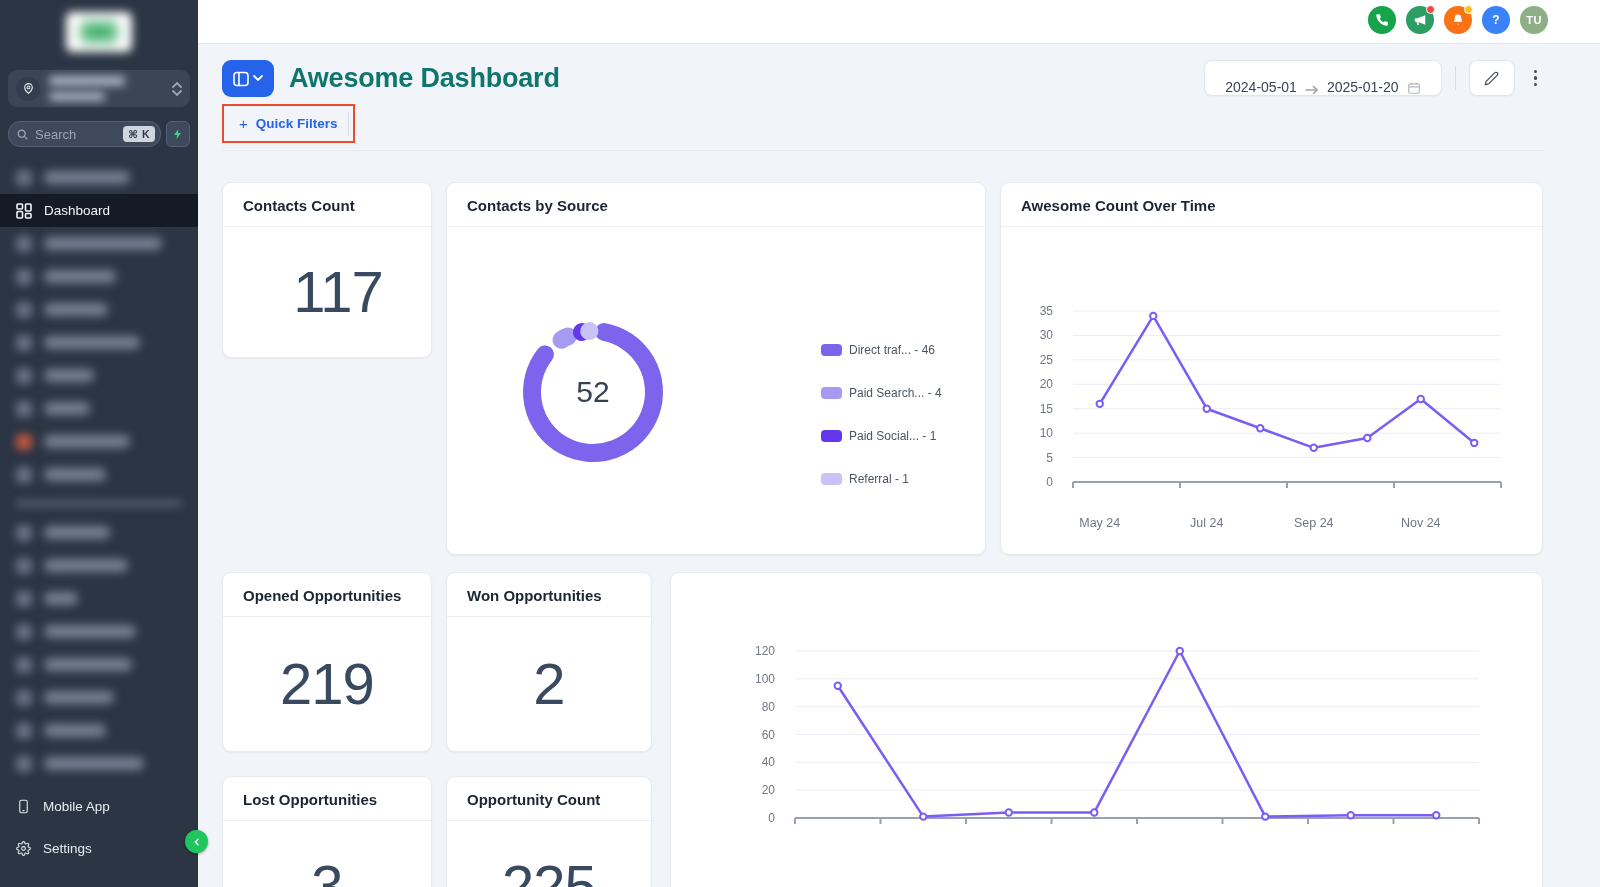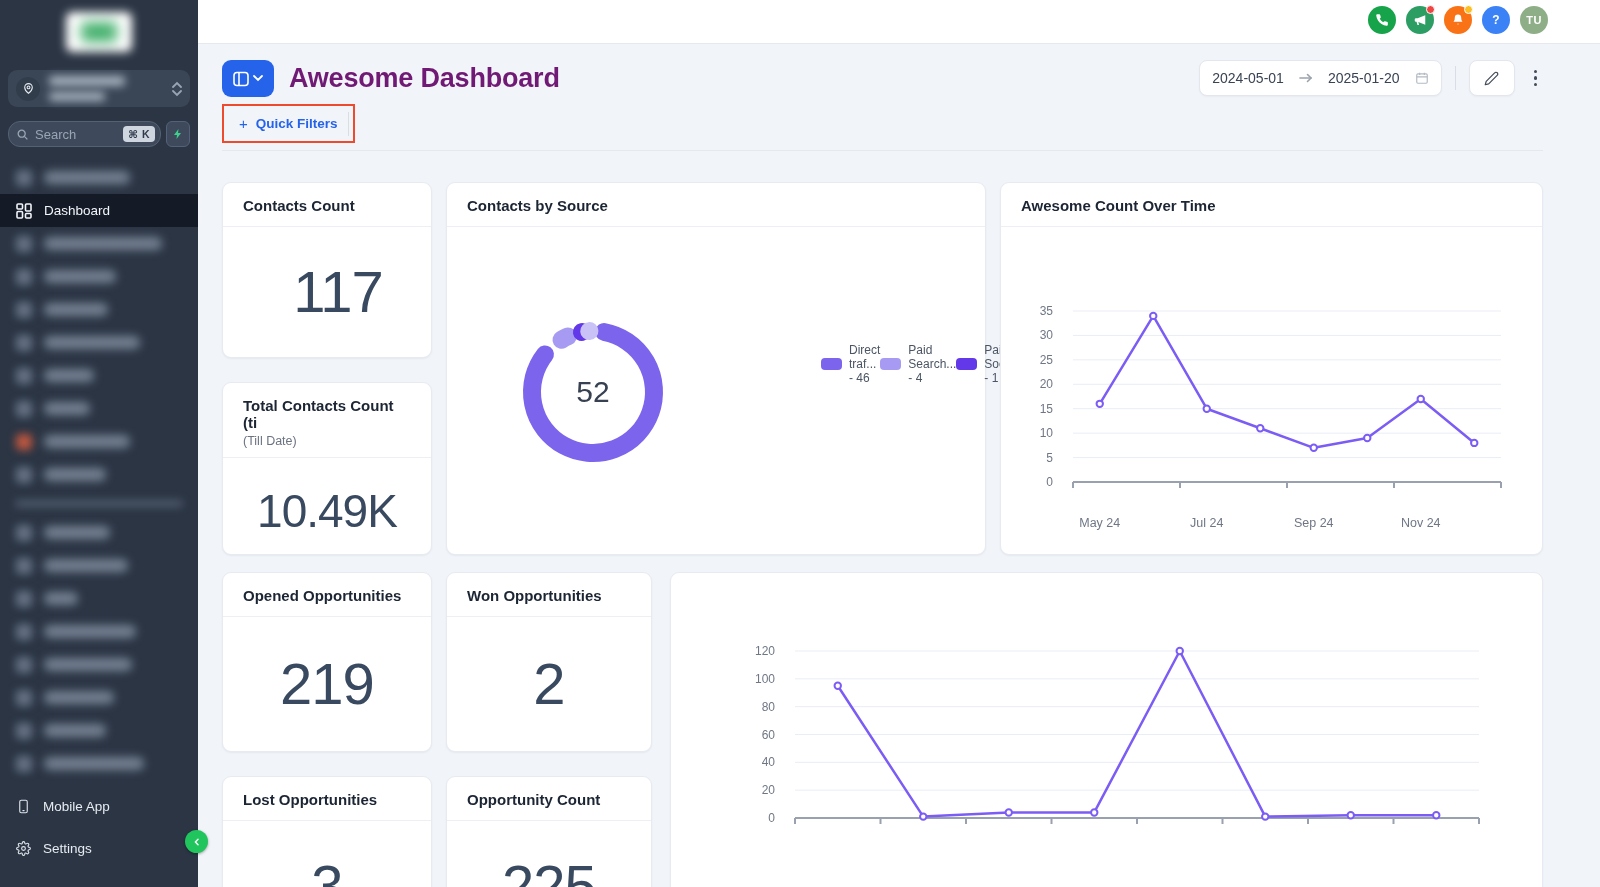--- a/index.html
+++ b/index.html
@@ -40,42 +40,42 @@
   .topbar { position:relative; height:44px; background:#fff; border-bottom:1px solid #e6e8ee; }
   .topbar-icons { position:absolute; right:52px; top:6px; display:flex; align-items:center; gap:10px; }
   .circ { position:relative; width:28px; height:28px; border-radius:50%; display:flex; align-items:center; justify-content:center; cursor:pointer; border:none; }
   .badge { position:absolute; width:9px; height:9px; border-radius:50%; top:-1px; right:-1px; border:1.5px solid #fff; }
   .circ .txt { color:#fff; font-size:12px; font-weight:700; }
   .avatar-txt { color:#fff; font-size:11px; font-weight:600; letter-spacing:.3px; }
 
   .content { position:relative; height:843px; overflow:hidden; }
   .title-row { position:absolute; left:24px; top:16px; display:flex; align-items:center; }
   .dash-select { width:52px; height:37px; background:#2563eb; border:none; border-radius:9px; display:flex; align-items:center; justify-content:center; gap:4px; cursor:pointer; }
-  .page-title { margin-left:15px; font-size:27px; font-weight:700; color:#701a75; letter-spacing:-.2px; }
+  .page-title { margin-left:15px; font-size:27px; font-weight:700; color:#0f766e; letter-spacing:-.2px; }
   .header-right { position:absolute; right:57px; top:16px; display:flex; align-items:center; gap:13px; }
-  .date-box { display:flex; align-items:center; gap:15px; height:36px; border:1px solid #e3e6ec; background:#fff; border-radius:8px; padding:0 12px; box-shadow:0 1px 2px rgba(16,24,40,.04); cursor:pointer; }
+  .date-box { display:flex; align-items:flex-end; gap:8px; height:36px; border:1px solid #e3e6ec; background:#fff; border-radius:8px; padding:0 20px; box-shadow:0 1px 2px rgba(16,24,40,.04); cursor:pointer; }
   .date-txt { font-size:14px; color:#394353; font-weight:500; }
   .vdiv { width:1px; height:24px; background:#d9dde4; }
   .icon-btn { width:46px; height:36px; background:#fff; border:1px solid #e3e6ec; border-radius:8px; display:flex; align-items:center; justify-content:center; cursor:pointer; box-shadow:0 1px 2px rgba(16,24,40,.04); }
   .kebab { display:flex; flex-direction:column; gap:3px; padding:4px 6px; cursor:pointer; background:none; border:none; }
   .kebab span { width:3.5px; height:3.5px; border-radius:50%; background:#434c5a; }
 
   .qf-annotation { position:absolute; left:24px; top:60px; border:2px solid #ee4b2e; padding:0; }
   .qf-btn { display:flex; align-items:center; gap:8px; background:none; border:none; padding:9px 15px; cursor:pointer; }
   .qf-btn .plus { color:#2563eb; font-size:15px; font-weight:500; }
   .qf-btn .lbl { color:#2563eb; font-size:13.5px; font-weight:600; }
   .qf-divider { position:absolute; left:150px; top:68px; width:1px; height:24px; background:#d9dde4; }
   .header-divider { position:absolute; left:24px; top:106px; width:1321px; height:1px; background:#e5e8ee; }
 
   .card { position:absolute; background:#fff; border:1px solid #e7eaf1; border-radius:9px; box-shadow:0 1px 2px rgba(16,24,40,.05); }
   .card-head { padding:14px 20px 12px; border-bottom:1px solid #edeff5; }
   .card-title { font-size:15px; font-weight:600; color:#1c2534; }
   .card-sub { font-size:12.5px; color:#6b7280; margin-top:3px; }
   .big-val { display:flex; align-items:center; justify-content:center; color:#394a60; font-size:58px; font-weight:400; letter-spacing:-1px; }
-  .legend { position:absolute; display:flex; flex-direction:row; gap:0; }
+  .legend { position:absolute; display:flex; flex-direction:column; gap:29px; }
   .legend-row { display:flex; align-items:center; gap:7px; }
   .legend-swatch { width:21px; height:12px; border-radius:4px; flex:0 0 21px; }
   .legend-txt { font-size:12px; color:#4b5563; }
   .donut-center { position:absolute; font-size:30px; color:#374151; }
 </style>
 </head>
 <body>
 
 <div class="app">
 
@@ -311,27 +311,20 @@
       <div class="qf-divider"></div>
       <div class="header-divider"></div>
 
       <div class="card" style="left:24px; top:138px; width:210px; height:176px;">
         <div class="card-head">
             <div class="card-title">Contacts Count</div>
           </div>
         <div class="big-val" style="height:128px;padding-left:22px;">117</div>
       </div>
 
-      <div class="card" style="left:24px; top:338px; width:210px; height:173px;">
-        <div class="card-head" style="padding-bottom:9px;">
-          <div class="card-title">Total Contacts Count (ti</div>
-          <div class="card-sub">(Till Date)</div>
-        </div>
-        <div class="big-val" style="height:106px; font-size:46px;">10.49K</div>
-      </div>
 
       <div class="card" style="left:248px; top:138px; width:540px; height:373px;">
         <div class="card-head">
             <div class="card-title">Contacts by Source</div>
           </div>
         <div style="position:relative; height:326px;">
           <svg id="donut-svg" width="540" height="326">
               <path d="M 157.0676606447941 105.01244389165637 A 61 61 0 1 1 97.9366293823276 127.43788604367074" fill="none" stroke="#7d64ec" stroke-width="18" stroke-linecap="round"></path>
               <path d="M 114.505155281805 112.75945294910491 A 61 61 0 0 1 120.89798361983335 109.40423780853575" fill="none" stroke="#a79af2" stroke-width="18" stroke-linecap="round"></path>
               <path d="M 134.89973831732263 105.01846792073343 A 61 61 0 0 1 135.10918056375525 104.98008620460112" fill="none" stroke="#6238e9" stroke-width="18" stroke-linecap="round"></path>

